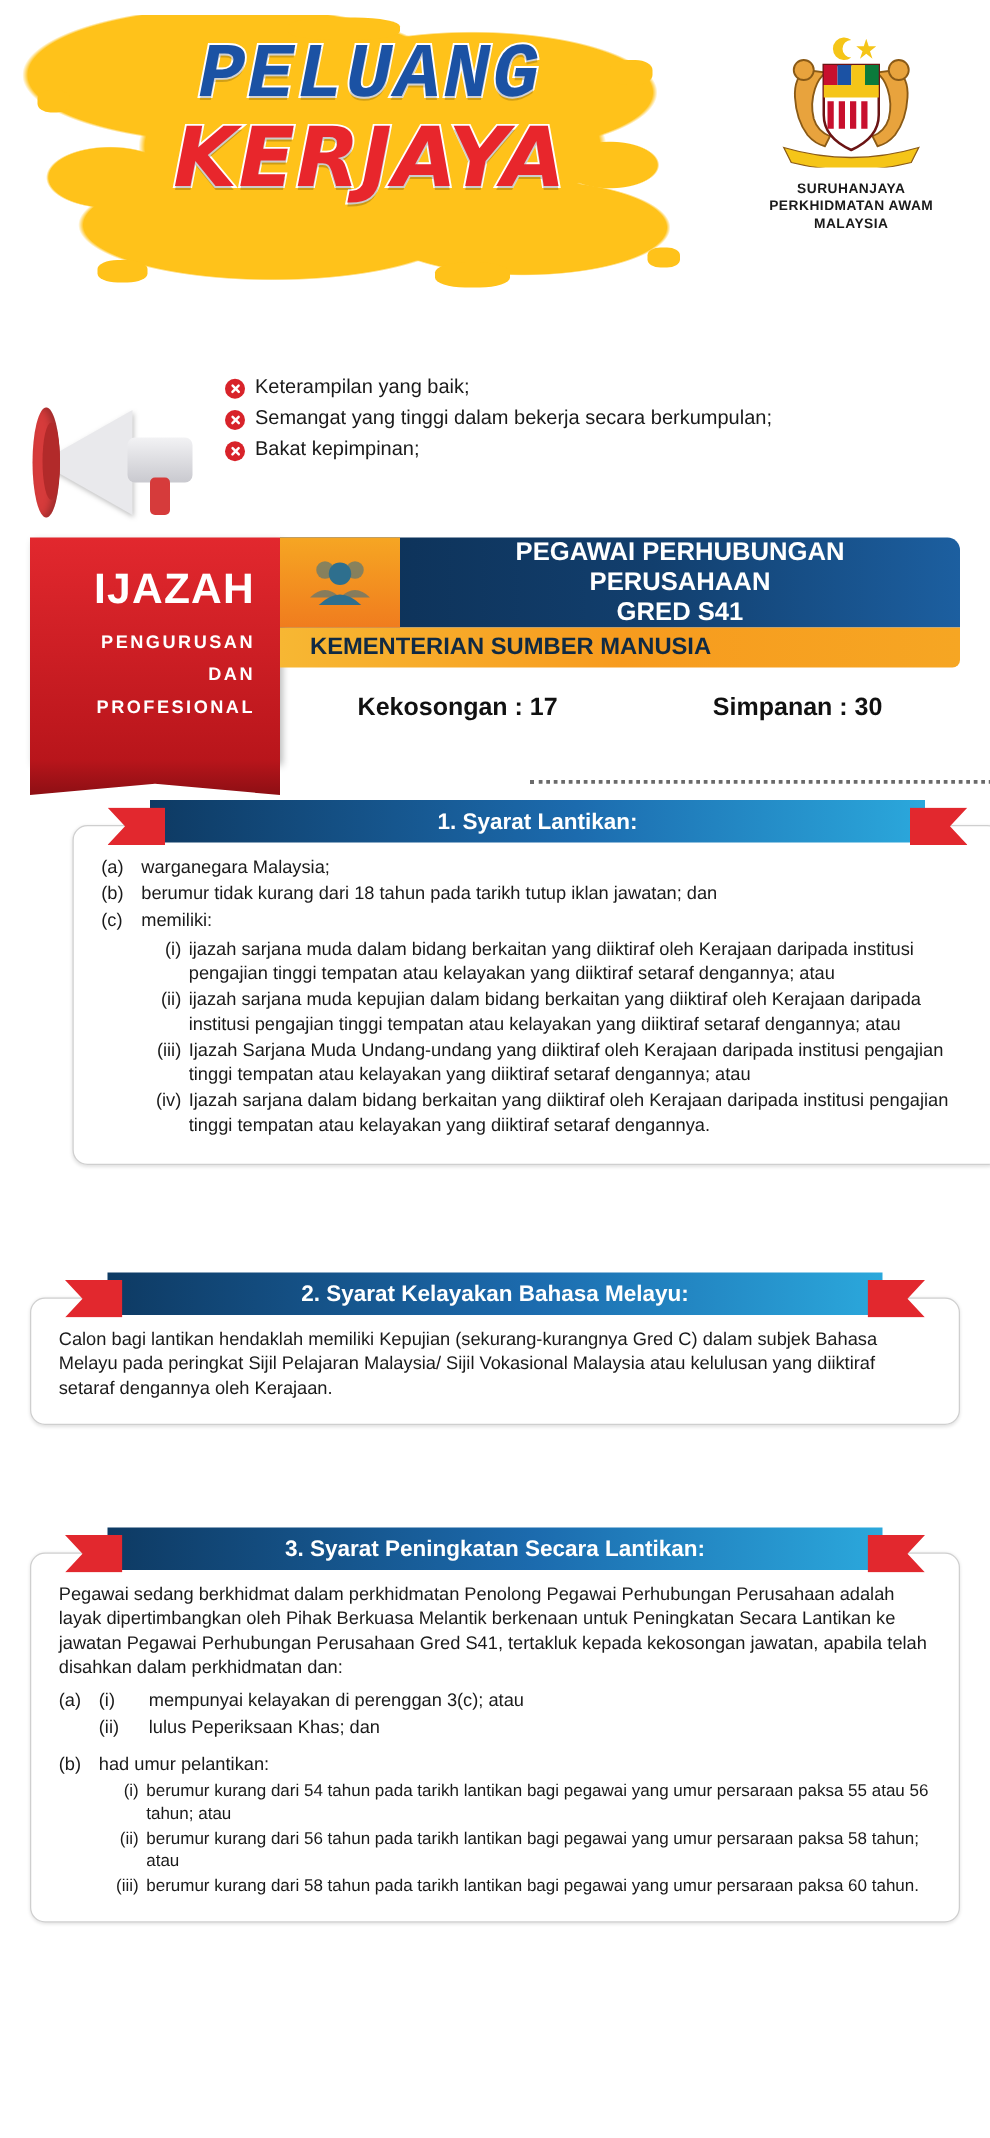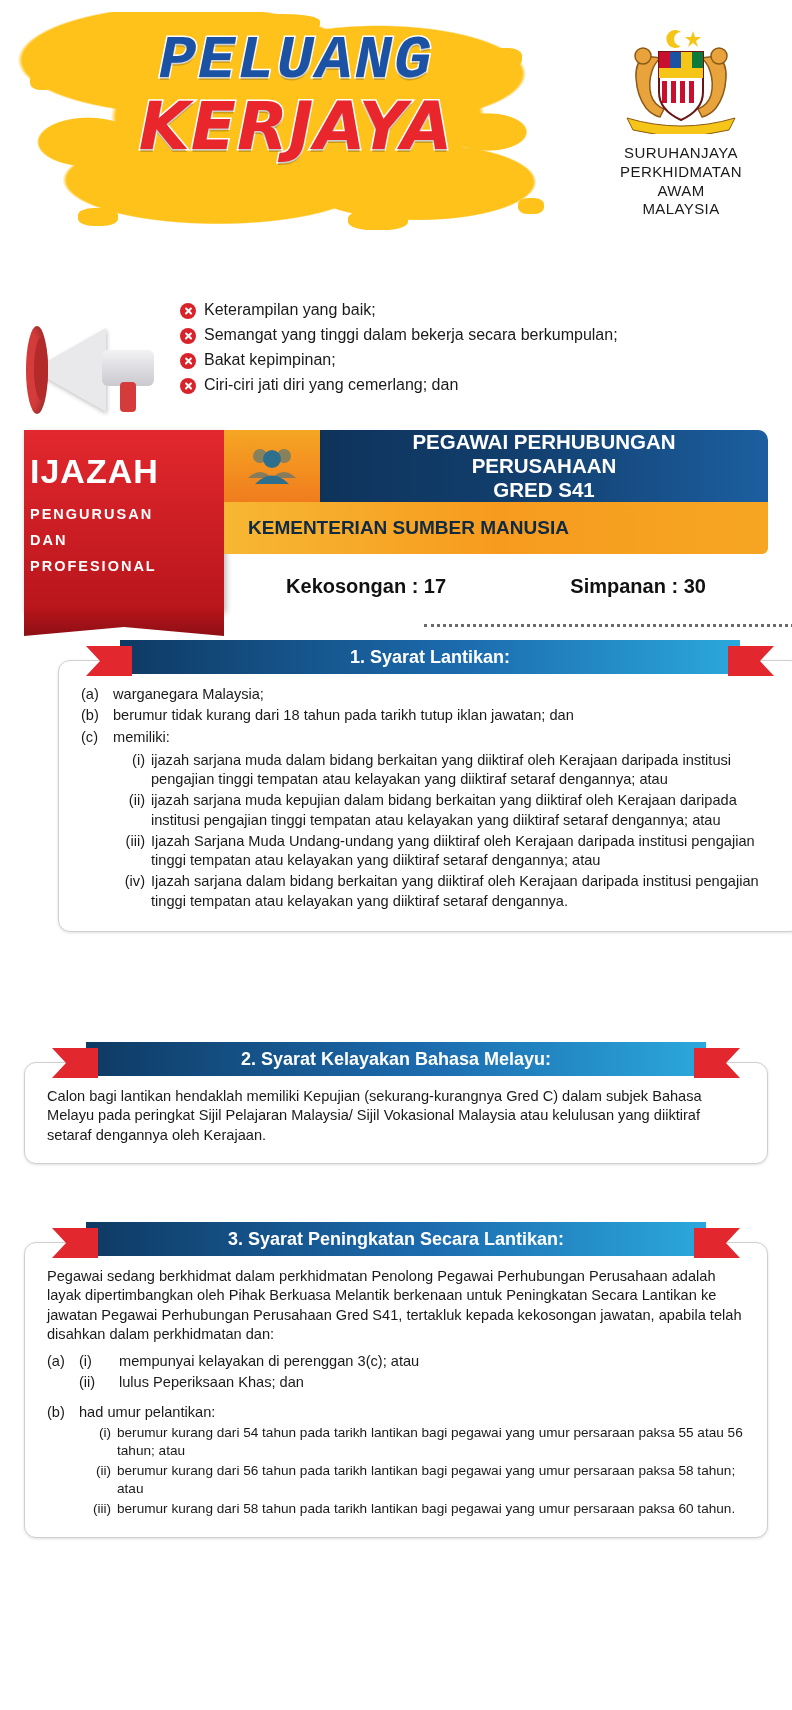--- a/index.html
+++ b/index.html
@@ -45,21 +45,21 @@
     paint-order: stroke fill;
     text-shadow: 0 3px 0 rgba(0,0,0,.2);
     line-height: 1.0; margin-top: 2px;
     font-family: "DejaVu Sans", sans-serif;
     font-style: italic;
   }
 
   .crest { position: absolute; right: 26px; top: 26px; width: 170px; text-align: center; }
   .crest-art { height: 108px; }
   .crest-text {
-    margin-top: 6px; font-size: 15px; font-weight: normal; line-height: 1.25;
+    margin-top: 6px; font-size: 11px; font-weight: bold; line-height: 1.25;
     color: #1a1a1a; letter-spacing: .4px;
   }
 
   
   .intro {
     position: absolute; left: 24px; top: 248px; width: 744px;
     font-size: 17.5px; font-weight: bold; line-height: 1.3;
   }
   .traits { position: absolute; left: 180px; top: 300px; width: 590px; }
   .trait { display: flex; align-items: flex-start; gap: 8px; margin-bottom: 5px; }
@@ -105,40 +105,40 @@
   .ribbon {
     position: absolute; left: 0; top: 0; width: 200px; height: 180px;
     background: linear-gradient(180deg,#E2282E 0%,#B8151B 100%);
     box-shadow: 2px 3px 6px rgba(0,0,0,.3);
   }
   .ribbon::after {
     content:""; position:absolute; left:0; bottom:-26px; width:200px; height:28px;
     background: linear-gradient(180deg,#B8151B,#8d0f14);
     clip-path: polygon(0 0, 100% 0, 100% 100%, 50% 68%, 0 100%);
   }
-  .ribbon-inner { position: relative; padding: 22px 6px 0; text-align: left; color: #fff; }
+  .ribbon-inner { position: relative; padding: 22px 20px 0; text-align: right; color: #fff; }
   .ribbon-title { font-size: 34px; font-weight: bold; letter-spacing: 1px; }
   .ribbon-sub { margin-top: 10px; font-size: 14.5px; font-weight: bold; line-height: 1.8; letter-spacing: 2px; }
 
   .job-right { position: absolute; left: 200px; top: 0; width: 544px; }
   .job-head {
     display: flex; align-items: stretch; height: 72px;
     background: linear-gradient(90deg,#0C2E52 0%, #123F6E 55%, #1C5FA0 100%);
     border-top-right-radius: 10px;
   }
   .job-icon {
     width: 96px; background: linear-gradient(180deg,#F6A623,#F07C1E);
     display: flex; align-items: center; justify-content: center;
   }
   .job-title {
     flex: 1; color: #fff; font-size: 20.5px; font-weight: bold; text-align: center;
     display: flex; align-items: center; justify-content: center; line-height: 1.18; padding: 0 8px;
   }
   .ministry {
-    height: 52px; background: linear-gradient(90deg,#F7B733 0%, #F79B1E 50%, #F6A623 100%);
+    height: 32px; background: linear-gradient(90deg,#F7B733 0%, #F79B1E 50%, #F6A623 100%);
     display: flex; align-items: center; padding-left: 24px;
     color: #102A43; font-size: 19px; font-weight: bold;
     border-bottom-right-radius: 6px;
   }
   .counts {
     margin-top: 6px; height: 52px; display: flex; align-items: center;
     justify-content: space-around; font-size: 20px; font-weight: bold; color: #111;
   }
   .dots-line {
     border-bottom: 3px dotted #6b6b6b; width: 544px; position: absolute; left: 200px;
@@ -243,24 +243,20 @@
       <span class="trait-label">Keterampilan yang baik;</span>
     </div>
     <div class="trait">
       <span class="tick"></span>
       <span class="trait-label">Semangat yang tinggi dalam bekerja secara berkumpulan;</span>
     </div>
     <div class="trait">
       <span class="tick"></span>
       <span class="trait-label">Bakat kepimpinan;</span>
     </div>
-    <div class="trait">
-      <span class="tick"></span>
-      <span class="trait-label">Ciri-ciri jati diri yang cemerlang; dan</span>
-    </div>
   </div>
 
   <div class="banner">
     <div class="ribbon">
       <div class="ribbon-inner">
         <div class="ribbon-title">IJAZAH</div>
         <div class="ribbon-sub">PENGURUSAN<br>DAN<br>PROFESIONAL</div>
       </div>
     </div>
 
@@ -317,21 +313,21 @@
           <span class="tx">Ijazah Sarjana Muda Undang-undang yang diiktiraf oleh Kerajaan daripada institusi pengajian tinggi tempatan atau kelayakan yang diiktiraf setaraf dengannya; atau</span>
         </div>
         <div class="li">
           <span class="mk" style="width:30px;text-align:right;">(iv)</span>
           <span class="tx">Ijazah sarjana dalam bidang berkaitan yang diiktiraf oleh Kerajaan daripada institusi pengajian tinggi tempatan atau kelayakan yang diiktiraf setaraf dengannya.</span>
         </div>
       </div>
     </div>
   </div>
 
-  <div class="card" style="top:1042px;">
+  <div class="card" style="top:1018px;">
     <div class="card-head">2. Syarat Kelayakan Bahasa Melayu:</div>
     <div class="card-body">
       <p class="block">Calon bagi lantikan hendaklah memiliki Kepujian (sekurang-kurangnya Gred C) dalam subjek Bahasa Melayu pada peringkat Sijil Pelajaran Malaysia/ Sijil Vokasional Malaysia atau kelulusan yang diiktiraf setaraf dengannya oleh Kerajaan.</p>
     </div>
   </div>
 
   <div class="card" style="top:1222px;">
     <div class="card-head">3. Syarat Peningkatan Secara Lantikan:</div>
     <div class="card-body">
       <p class="block">Pegawai sedang berkhidmat dalam perkhidmatan Penolong Pegawai Perhubungan Perusahaan adalah layak dipertimbangkan oleh Pihak Berkuasa Melantik berkenaan untuk Peningkatan Secara Lantikan ke jawatan Pegawai Perhubungan Perusahaan Gred S41, tertakluk kepada kekosongan jawatan, apabila telah disahkan dalam perkhidmatan dan:</p>

